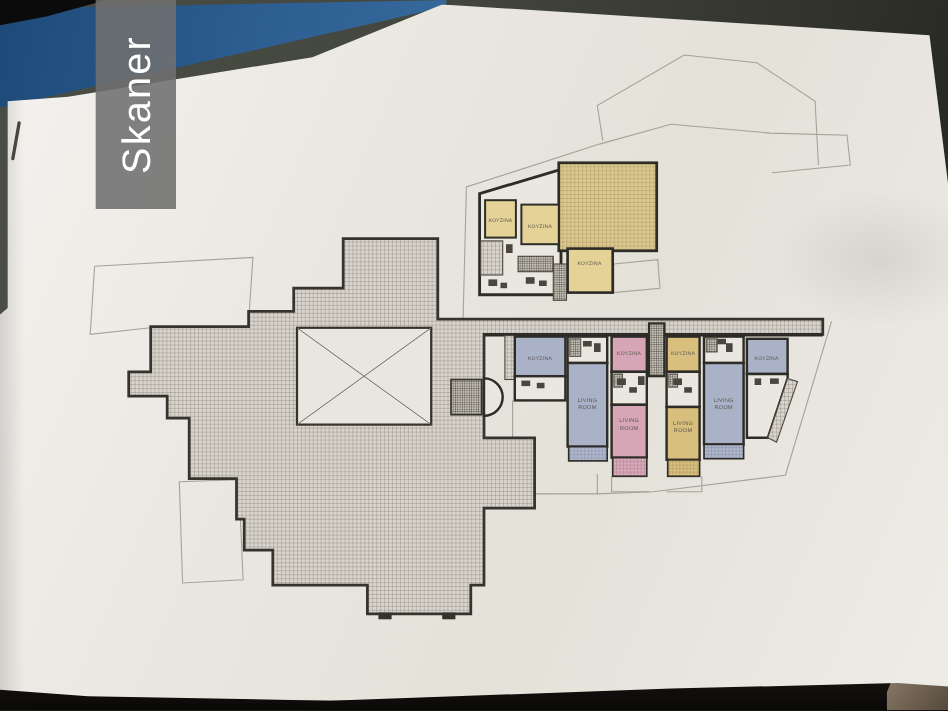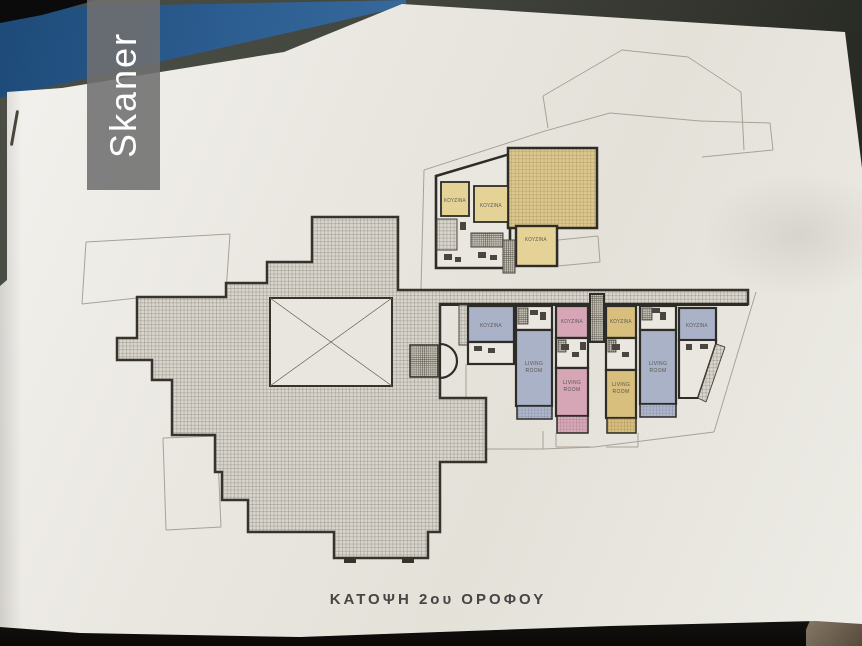--- a/index.html
+++ b/index.html
@@ -185,21 +185,20 @@
           <text x="572" y="384">LIVING</text>
           <text x="572" y="391">ROOM</text>
           <text x="621" y="386">LIVING</text>
           <text x="621" y="393">ROOM</text>
           <text x="658" y="365">LIVING</text>
           <text x="658" y="372">ROOM</text>
         </g>
       </g>
     </svg>
 
-    <div class="plan-title">ΚΑΤΟΨΗ 2ου ΟΡΟΦΟΥ</div>
   </div>
 
   <div class="staple"></div>
 
   <div class="skaner">
     <span>Skaner</span>
   </div>
 
 </div>
 

